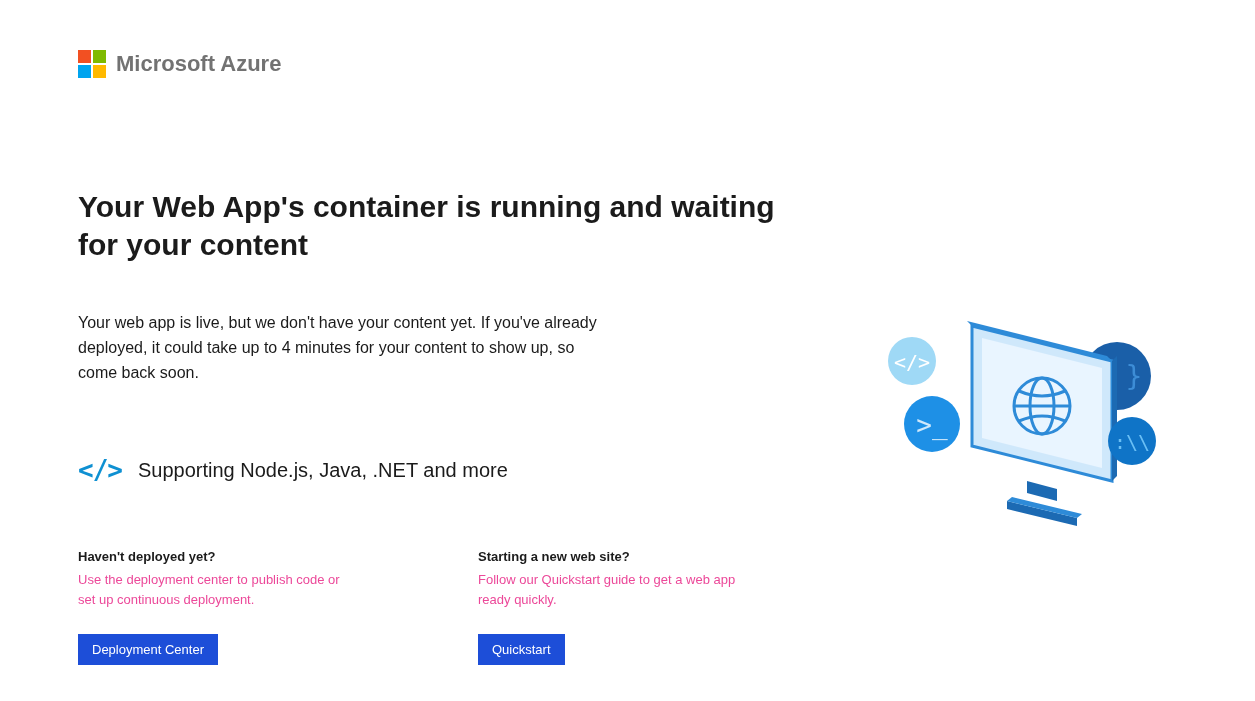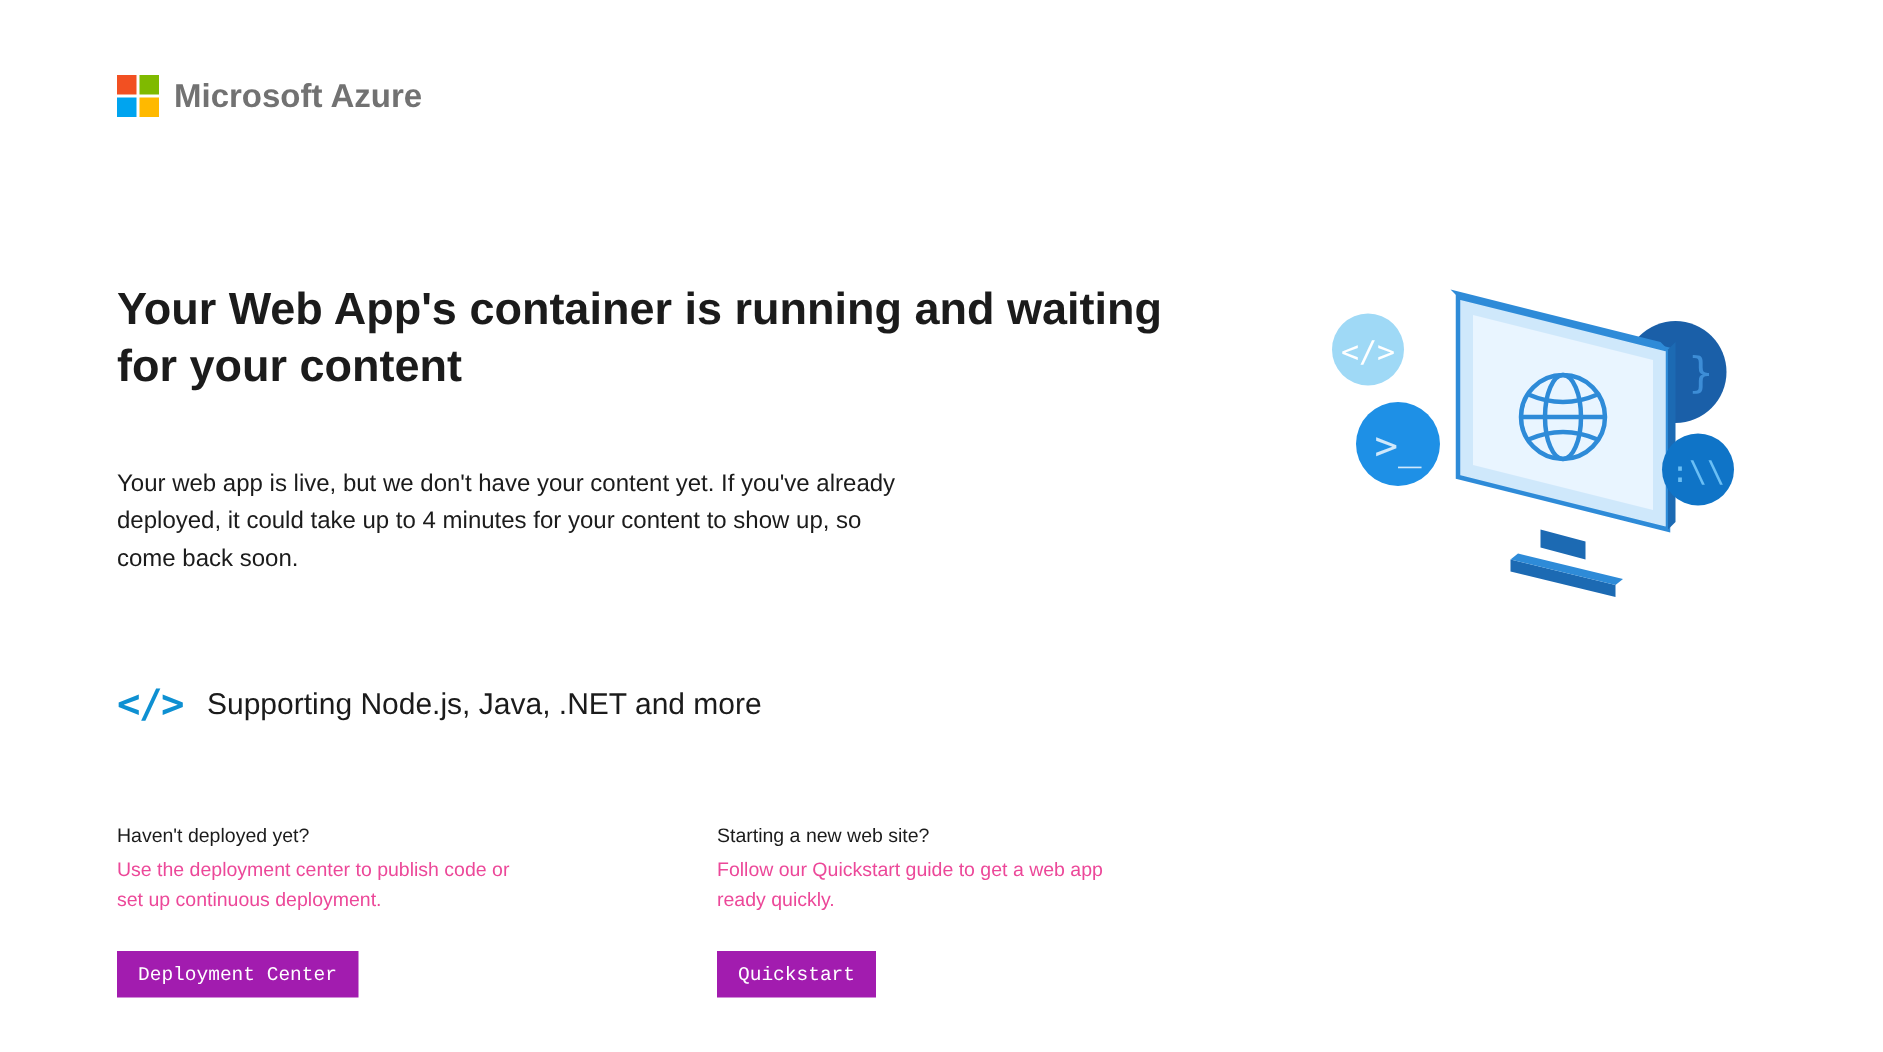--- a/index.html
+++ b/index.html
@@ -30,21 +30,21 @@
   .ms-logo .sq2 { background:#7fba00; }
   .ms-logo .sq3 { background:#00a4ef; }
   .ms-logo .sq4 { background:#ffb900; }
   .brand {
     font-size: 22px;
     color:#727272;
     font-weight:700;
   }
   .content {
     display: flex;
-    align-items: flex-start;
+    align-items: center;
     justify-content: space-between;
     gap: 40px;
   }
   .left { max-width: 720px; }
   h1 {
     font-size: 30px;
     font-weight: 600;
     line-height: 1.25;
     color:#1b1b1b;
     margin-bottom: 48px;
@@ -77,36 +77,37 @@
   .columns {
     display:flex;
     gap: 120px;
   }
   .col { max-width: 280px; }
   .col .q {
     font-size:13px;
     color:#1b1b1b;
     line-height:1.55;
     margin-bottom:2px;
+    font-weight:bold;
   }
   .col .desc {
     font-size:13px;
     color:#ec4899;
     line-height:1.55;
     margin-bottom:24px;
   }
   .btn {
     display:inline-block;
-    background:#a21caf;
+    background:#1d4ed8;
     color:#fff;
     font-size:13px;
     padding:8px 14px;
     border:none;
     cursor:pointer;
-    font-family:Liberation Mono, monospace;
+    font-family:Liberation Sans, sans-serif;
   }
   .illus {
     flex:0 0 auto;
     width: 300px;
     height: 230px;
     position: relative;
     margin-top:-10px;
   }
 </style>
 </head>

